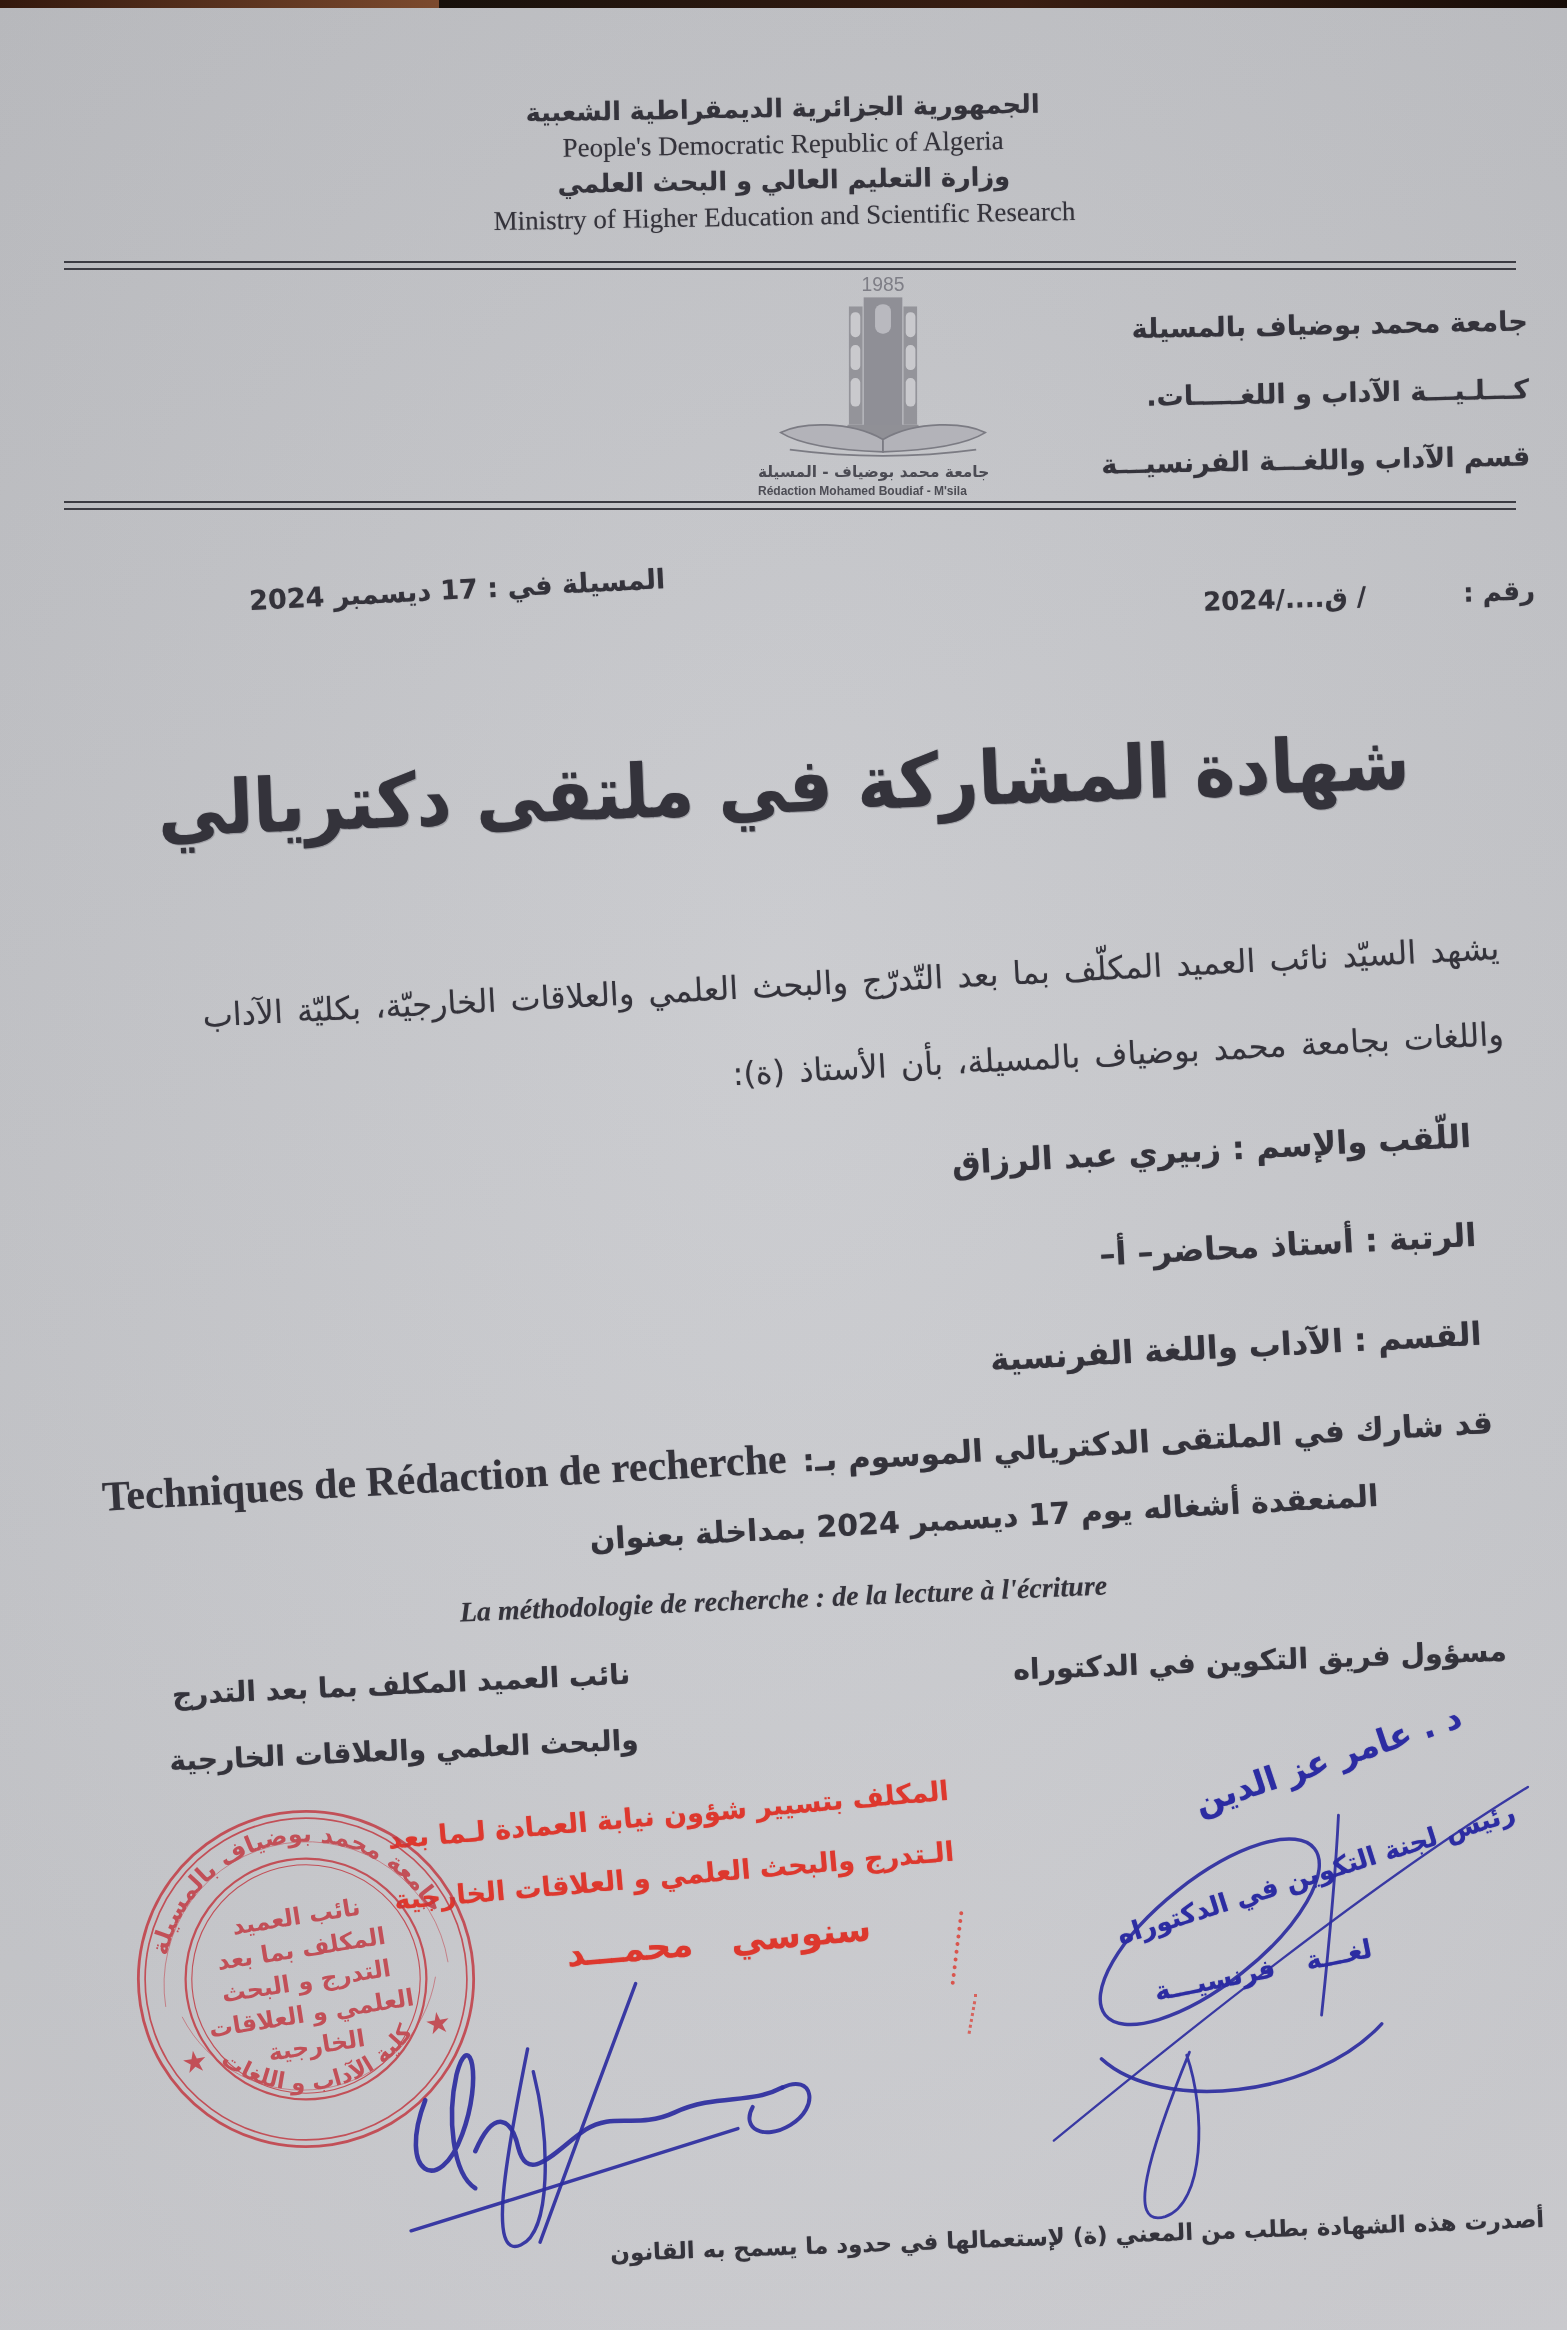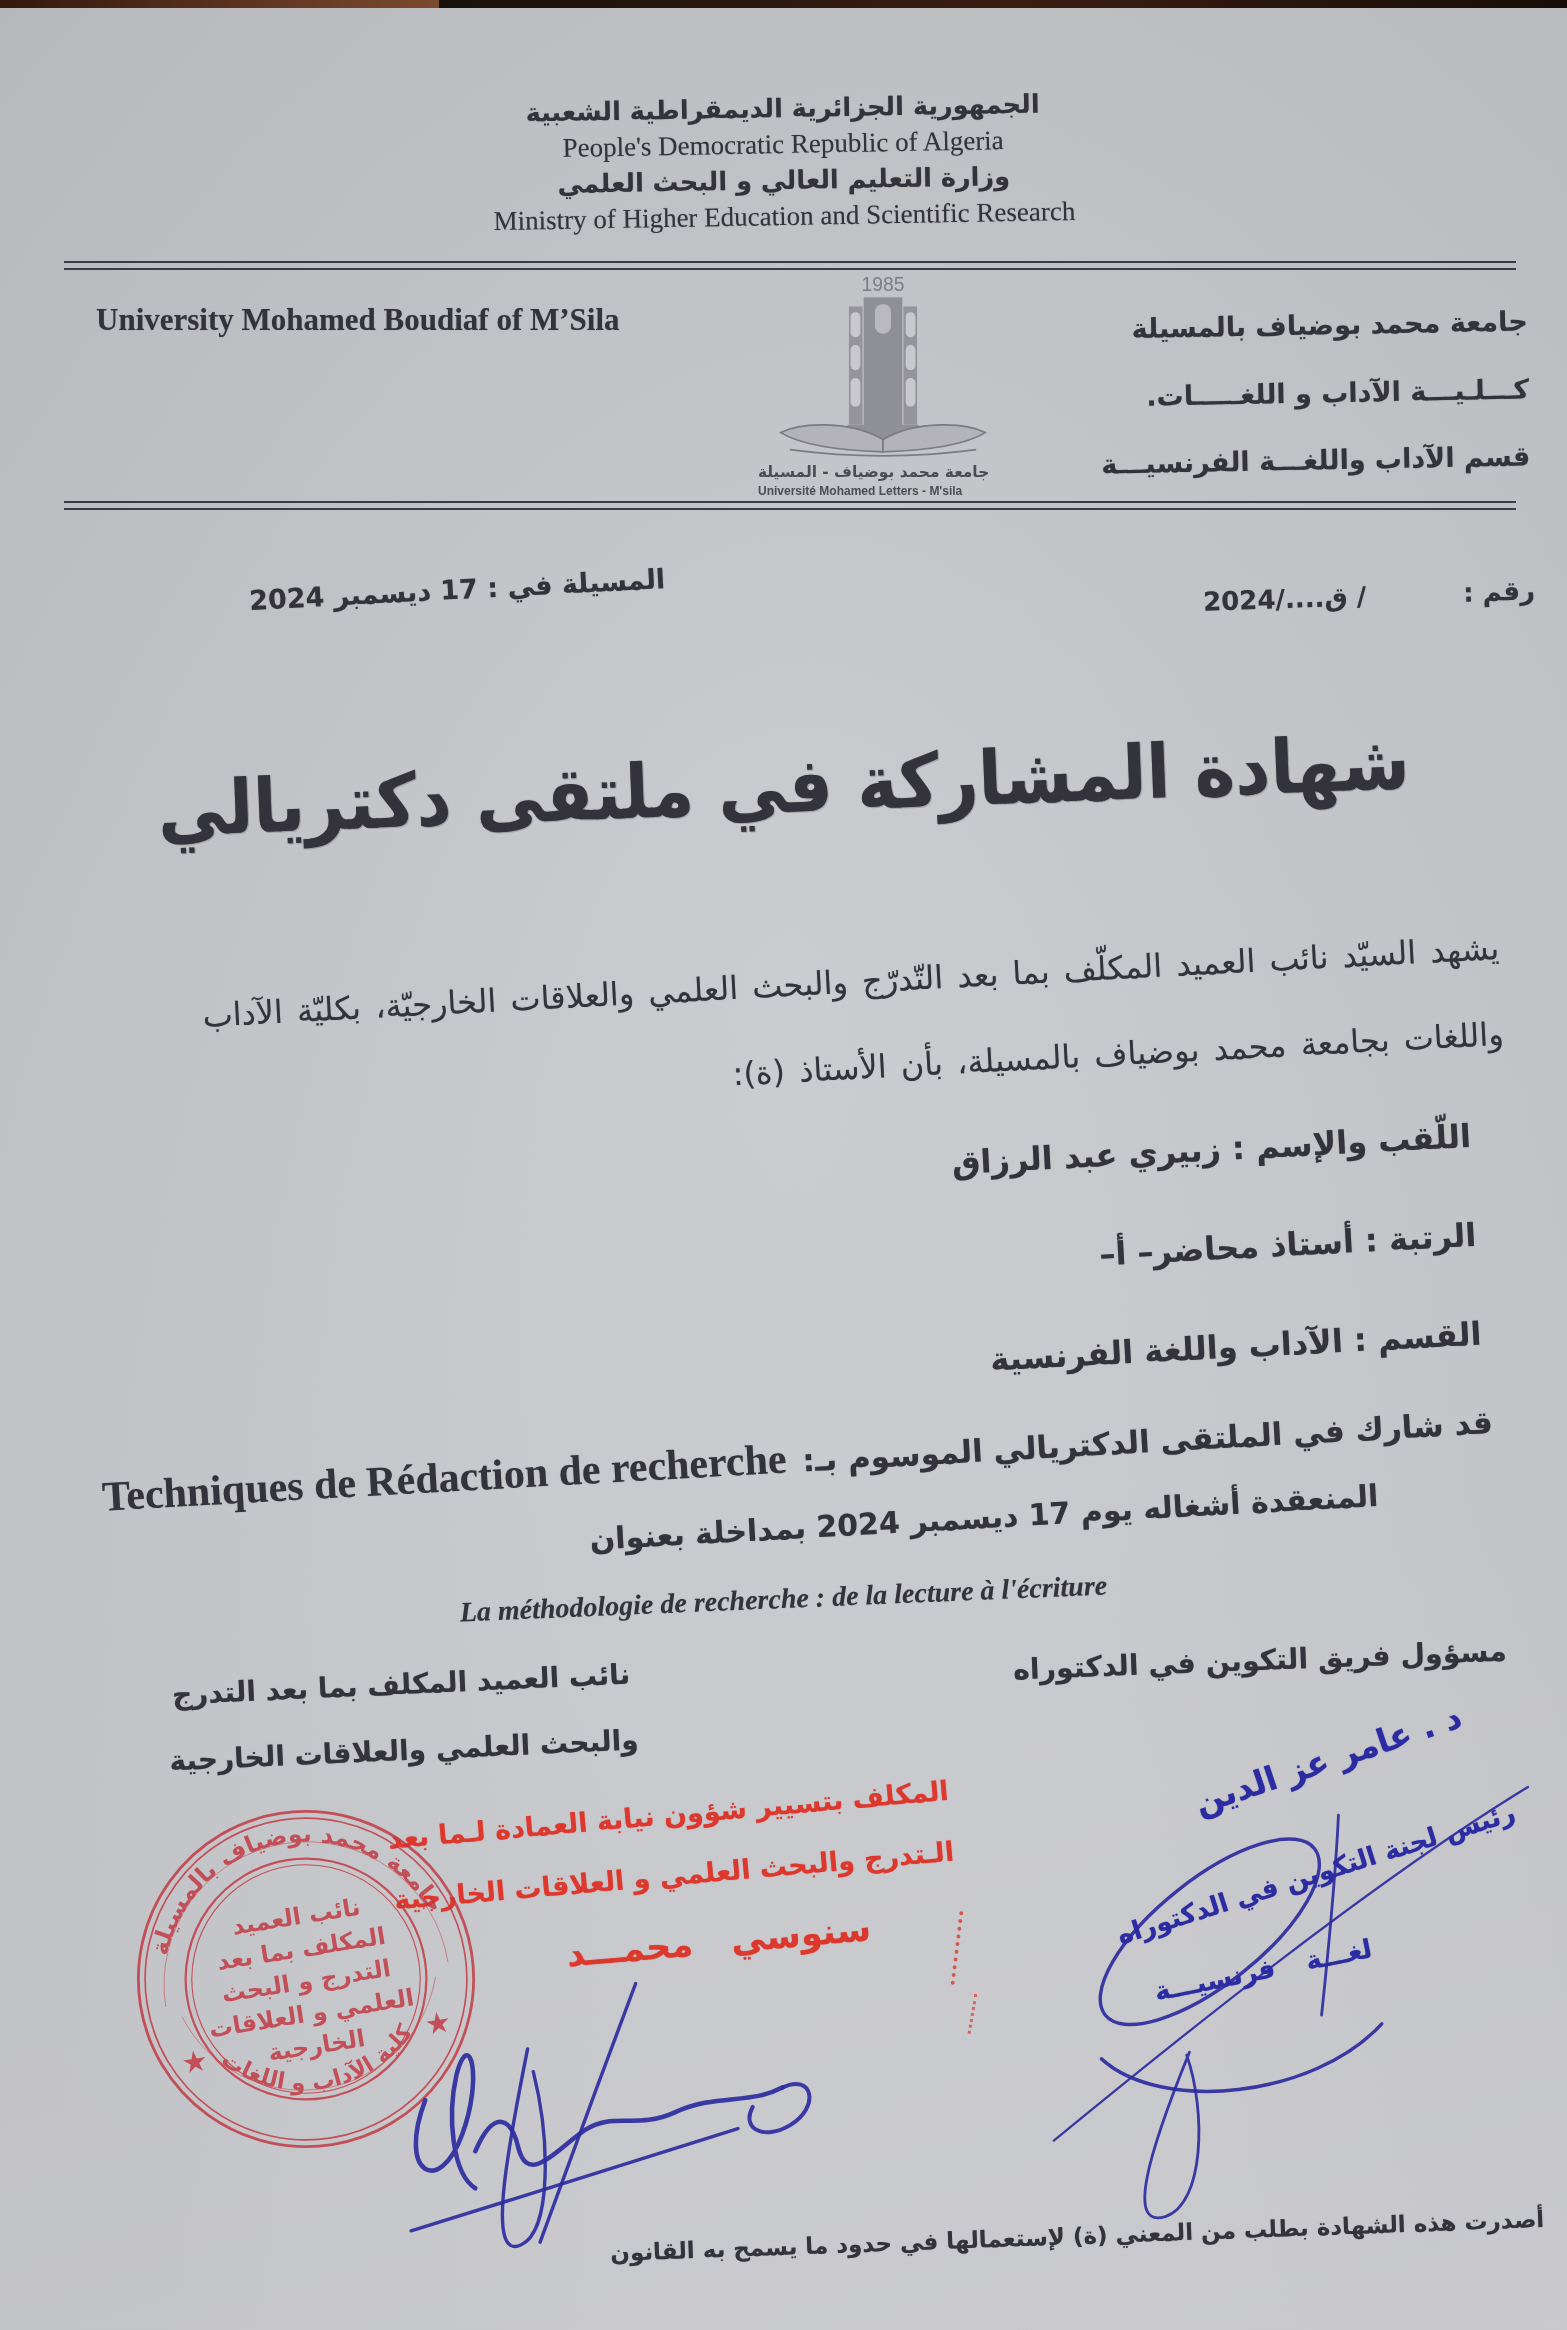--- a/index.html
+++ b/index.html
@@ -116,21 +116,20 @@
     <div class="gov-ar ink rtl">الجمهورية الجزائرية الديمقراطية الشعبية</div>
     <div class="gov-en ink">People's Democratic Republic of Algeria</div>
     <div class="gov-ar ink rtl">وزارة التعليم العالي و البحث العلمي</div>
     <div class="gov-en ink">Ministry of Higher Education and Scientific Research</div>
   </div>
 
   <div class="abs rule rule-top"></div>
   <div class="abs rule rule-bottom"></div>
 
   <div class="abs org-left ink">
-    <div>University Mohamed Boudiaf of M’Sila</div>
   </div>
 
   <div class="abs logo-box">
     <svg width="250" height="188" viewBox="0 0 440 330">
       <text x="220" y="34" text-anchor="middle" font-size="34" fill="#7e7e86" font-family="Liberation Sans, sans-serif">1985</text>
       <g>
         <rect x="160" y="62" width="24" height="208" fill="#94949a"></rect>
         <rect x="256" y="62" width="24" height="208" fill="#94949a"></rect>
         <rect x="186" y="46" width="68" height="238" fill="#8f8f96"></rect>
         <rect x="163" y="72" width="17" height="44" rx="8" fill="#c9c9cd"></rect>
@@ -142,21 +141,21 @@
         <rect x="206" y="58" width="28" height="52" rx="13" fill="#b9b9bf"></rect>
         <polygon points="158,270 282,270 294,300 146,300" fill="#909096"></polygon>
       </g>
       <g>
         <path d="M220 296 C 160 262 74 266 40 284 C 82 310 162 316 220 318 Z" fill="#b3b3b9" stroke="#7b7b83" stroke-width="3"></path>
         <path d="M220 296 C 280 262 366 266 400 284 C 358 310 278 316 220 318 Z" fill="#b3b3b9" stroke="#7b7b83" stroke-width="3"></path>
         <path d="M56 314 Q 220 336 384 314" fill="none" stroke="#7b7b83" stroke-width="3"></path>
       </g>
     </svg>
     <div class="logo-ar rtl">جامعة محمد بوضياف - المسيلة</div>
-    <div class="logo-fr">Université Mohamed Letters - M'sila</div>
+    <div class="logo-fr">Rédaction Mohamed Boudiaf - M'sila</div>
   </div>
 
   <div class="abs org-right ink rtl">
     <div>جامعة محمد بوضياف بالمسيلة</div>
     <div>كـــلـيـــة الآداب و اللغـــــات.</div>
     <div>قسم  الآداب واللغـــة الفرنسيـــة</div>
   </div>
 
   <div class="abs ref-no ink">
     <span>رقم :</span>

